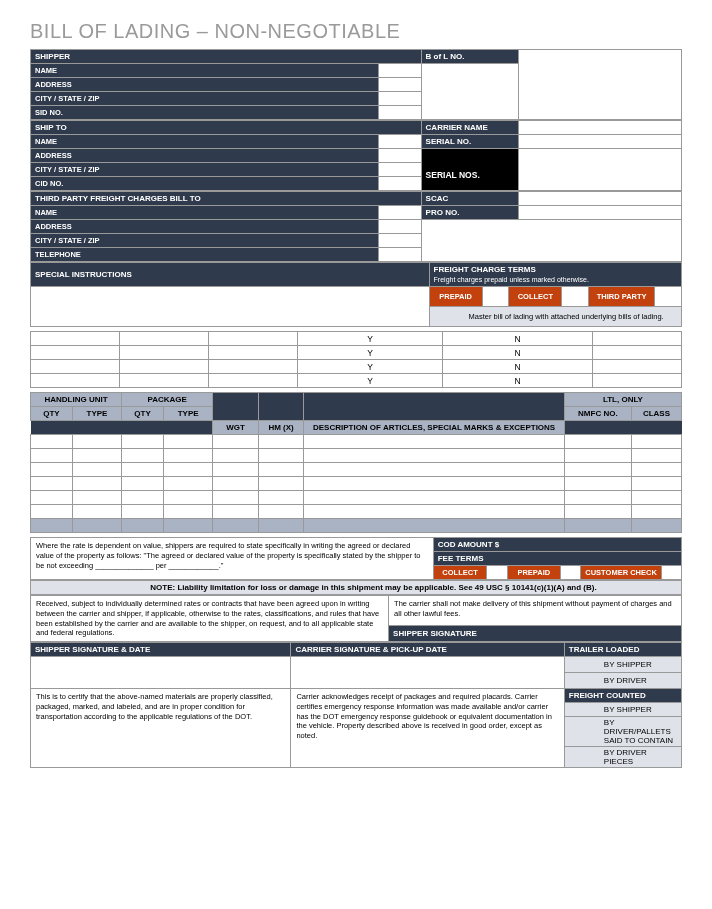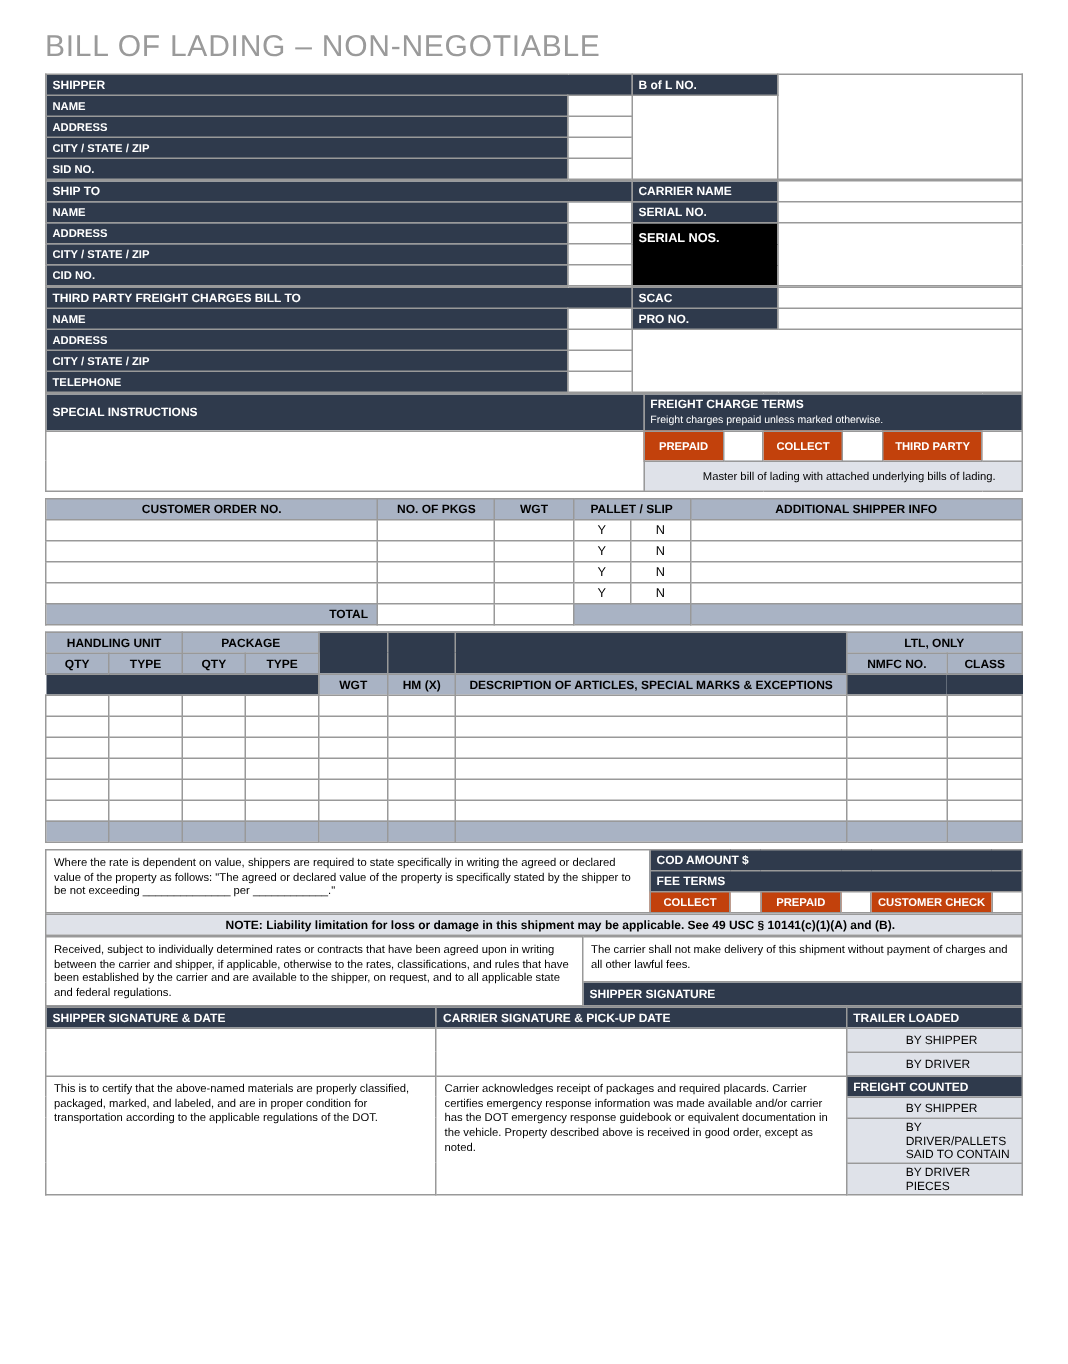--- a/index.html
+++ b/index.html
@@ -61,21 +61,21 @@
 </tr>
 <tr>
         <td class="dhl">NAME</td>
         <td class="empty"></td>
         <td class="dh">SERIAL NO.</td>
         <td class="empty"></td>
       </tr>
 <tr>
         <td class="dhl">ADDRESS</td>
         <td class="empty"></td>
-        <td class="black" rowspan="3" style="vertical-align:top;padding-top:4px">SERIAL NOS.</td>
+        <td class="black" rowspan="3" style="vertical-align:top;padding-top:21px">SERIAL NOS.</td>
         <td class="empty" rowspan="3"></td>
       </tr>
 <tr>
         <td class="dhl">CITY / STATE / ZIP</td>
         <td class="empty"></td>
       </tr>
 <tr>
         <td class="dhl">CID NO.</td>
         <td class="empty"></td>
       </tr>
@@ -127,27 +127,20 @@
   <td class="empty" style="width:4%"></td>
 </tr>
 <tr>
   <td class="sh note" colspan="6">Master bill of lading with attached underlying bills of lading.</td>
 </tr>
 </tbody>
   </table>
 
 <table class="mt">
 <tbody>
-      <tr>
-  <td class="lh" style="width:34%">CUSTOMER ORDER NO.</td>
-  <td class="lh" style="width:12%">NO. OF PKGS</td>
-  <td class="lh" style="width:8%">WGT</td>
-  <td class="lh" colspan="2" style="width:12%">PALLET / SLIP</td>
-  <td class="lh" style="width:34%">ADDITIONAL SHIPPER INFO</td>
-</tr>
 <tr>
         <td class="empty"></td>
         <td class="empty"></td>
         <td class="empty"></td>
         <td class="c">Y</td>
         <td class="c">N</td>
         <td class="empty"></td>
       </tr>
 <tr>
         <td class="empty"></td>
@@ -165,27 +158,20 @@
         <td class="c">N</td>
         <td class="empty"></td>
       </tr>
 <tr>
         <td class="empty"></td>
         <td class="empty"></td>
         <td class="empty"></td>
         <td class="c">Y</td>
         <td class="c">N</td>
         <td class="empty"></td>
-      </tr>
-<tr>
-        <td class="lh" style="text-align:right;padding-right:6px">TOTAL</td>
-        <td class="empty"></td>
-        <td class="empty"></td>
-        <td class="lh" colspan="2"></td>
-        <td class="lh"></td>
       </tr>
 </tbody>
   </table>
 
 <table class="mt">
 <tbody>
       <tr>
   <td class="lh" colspan="2" style="width:14%">HANDLING UNIT</td>
   <td class="lh" colspan="2" style="width:14%">PACKAGE</td>
   <td class="dh" rowspan="2" style="width:7%"></td>

